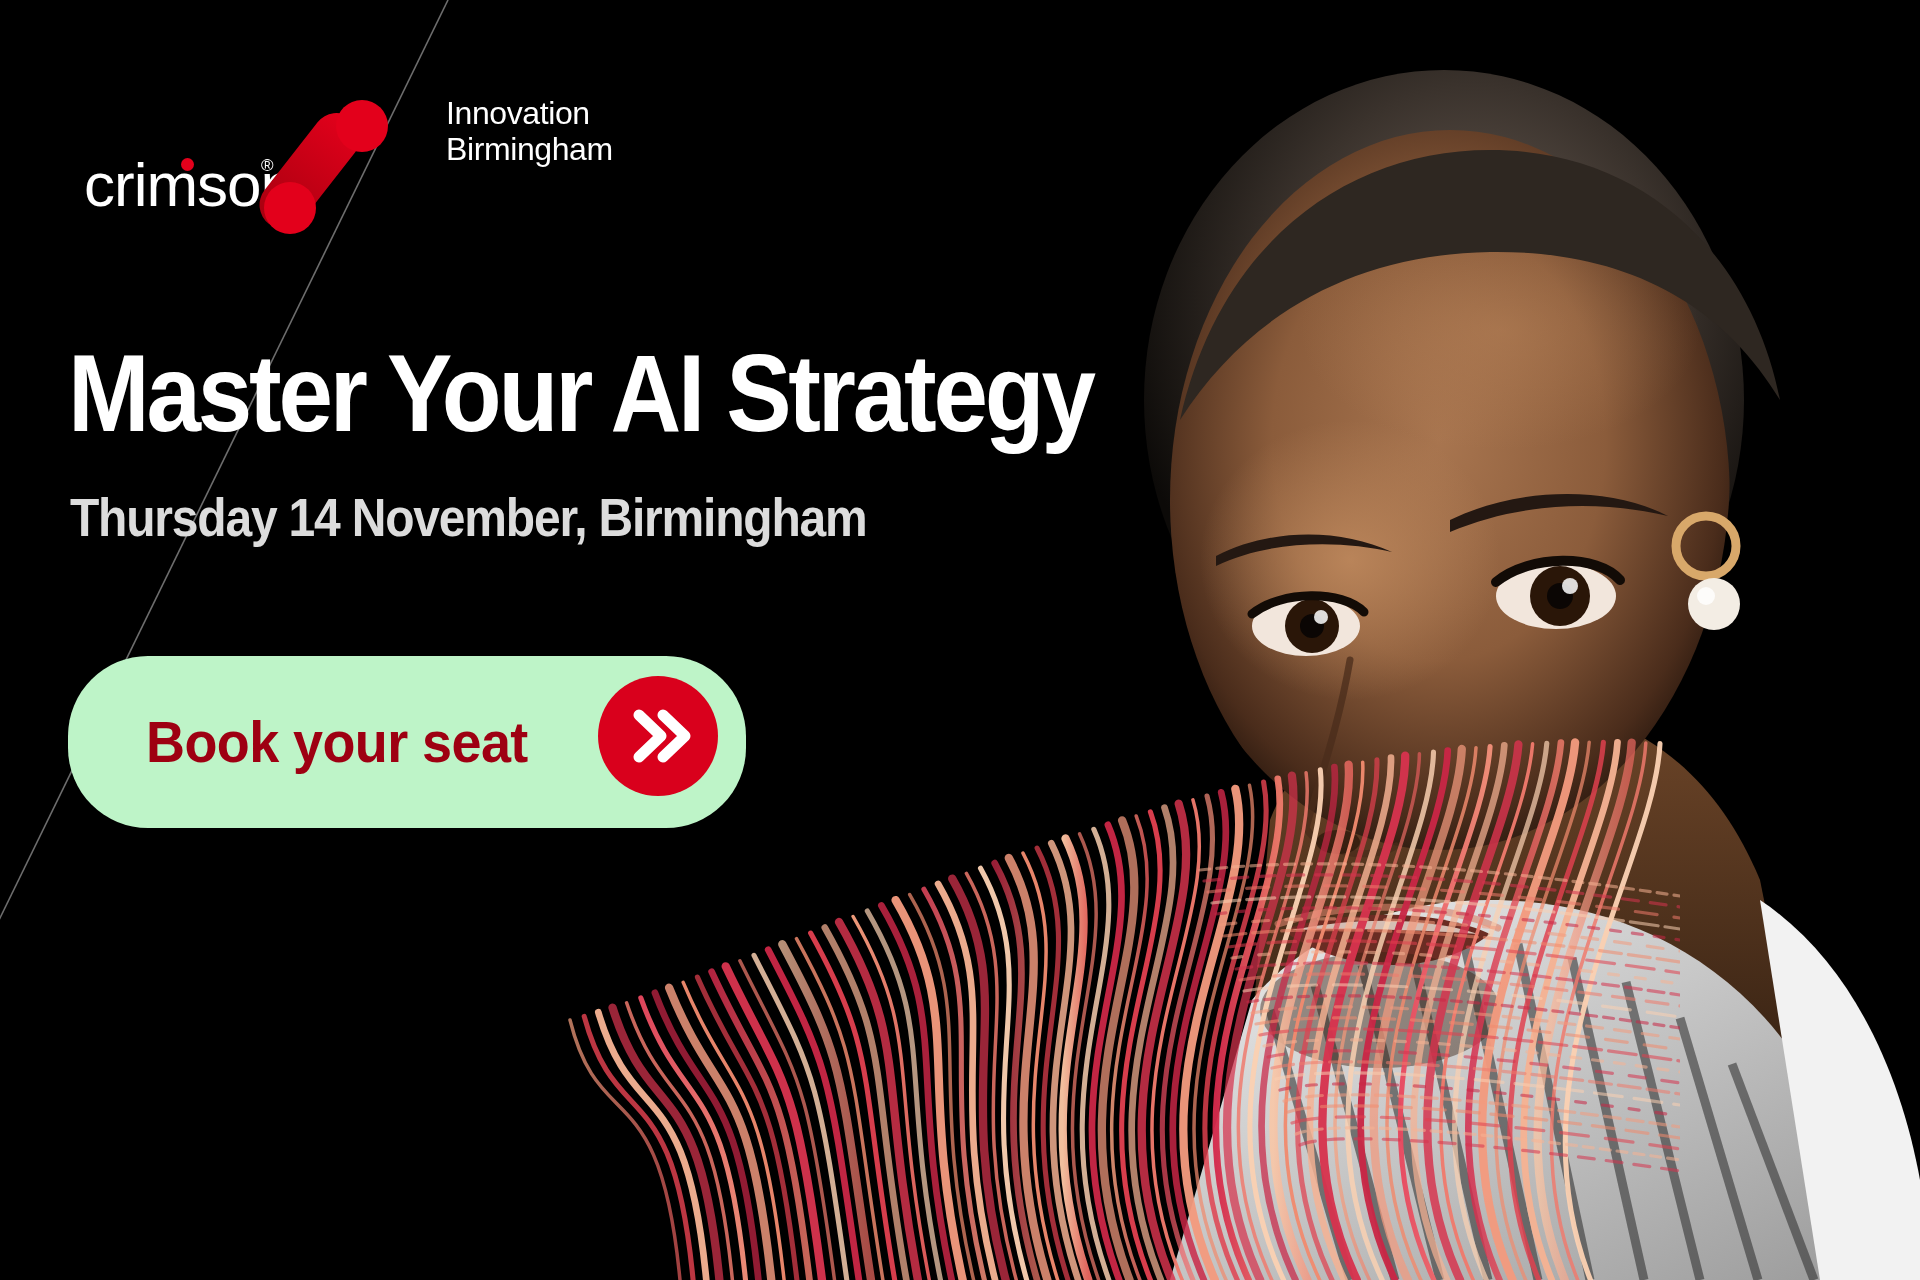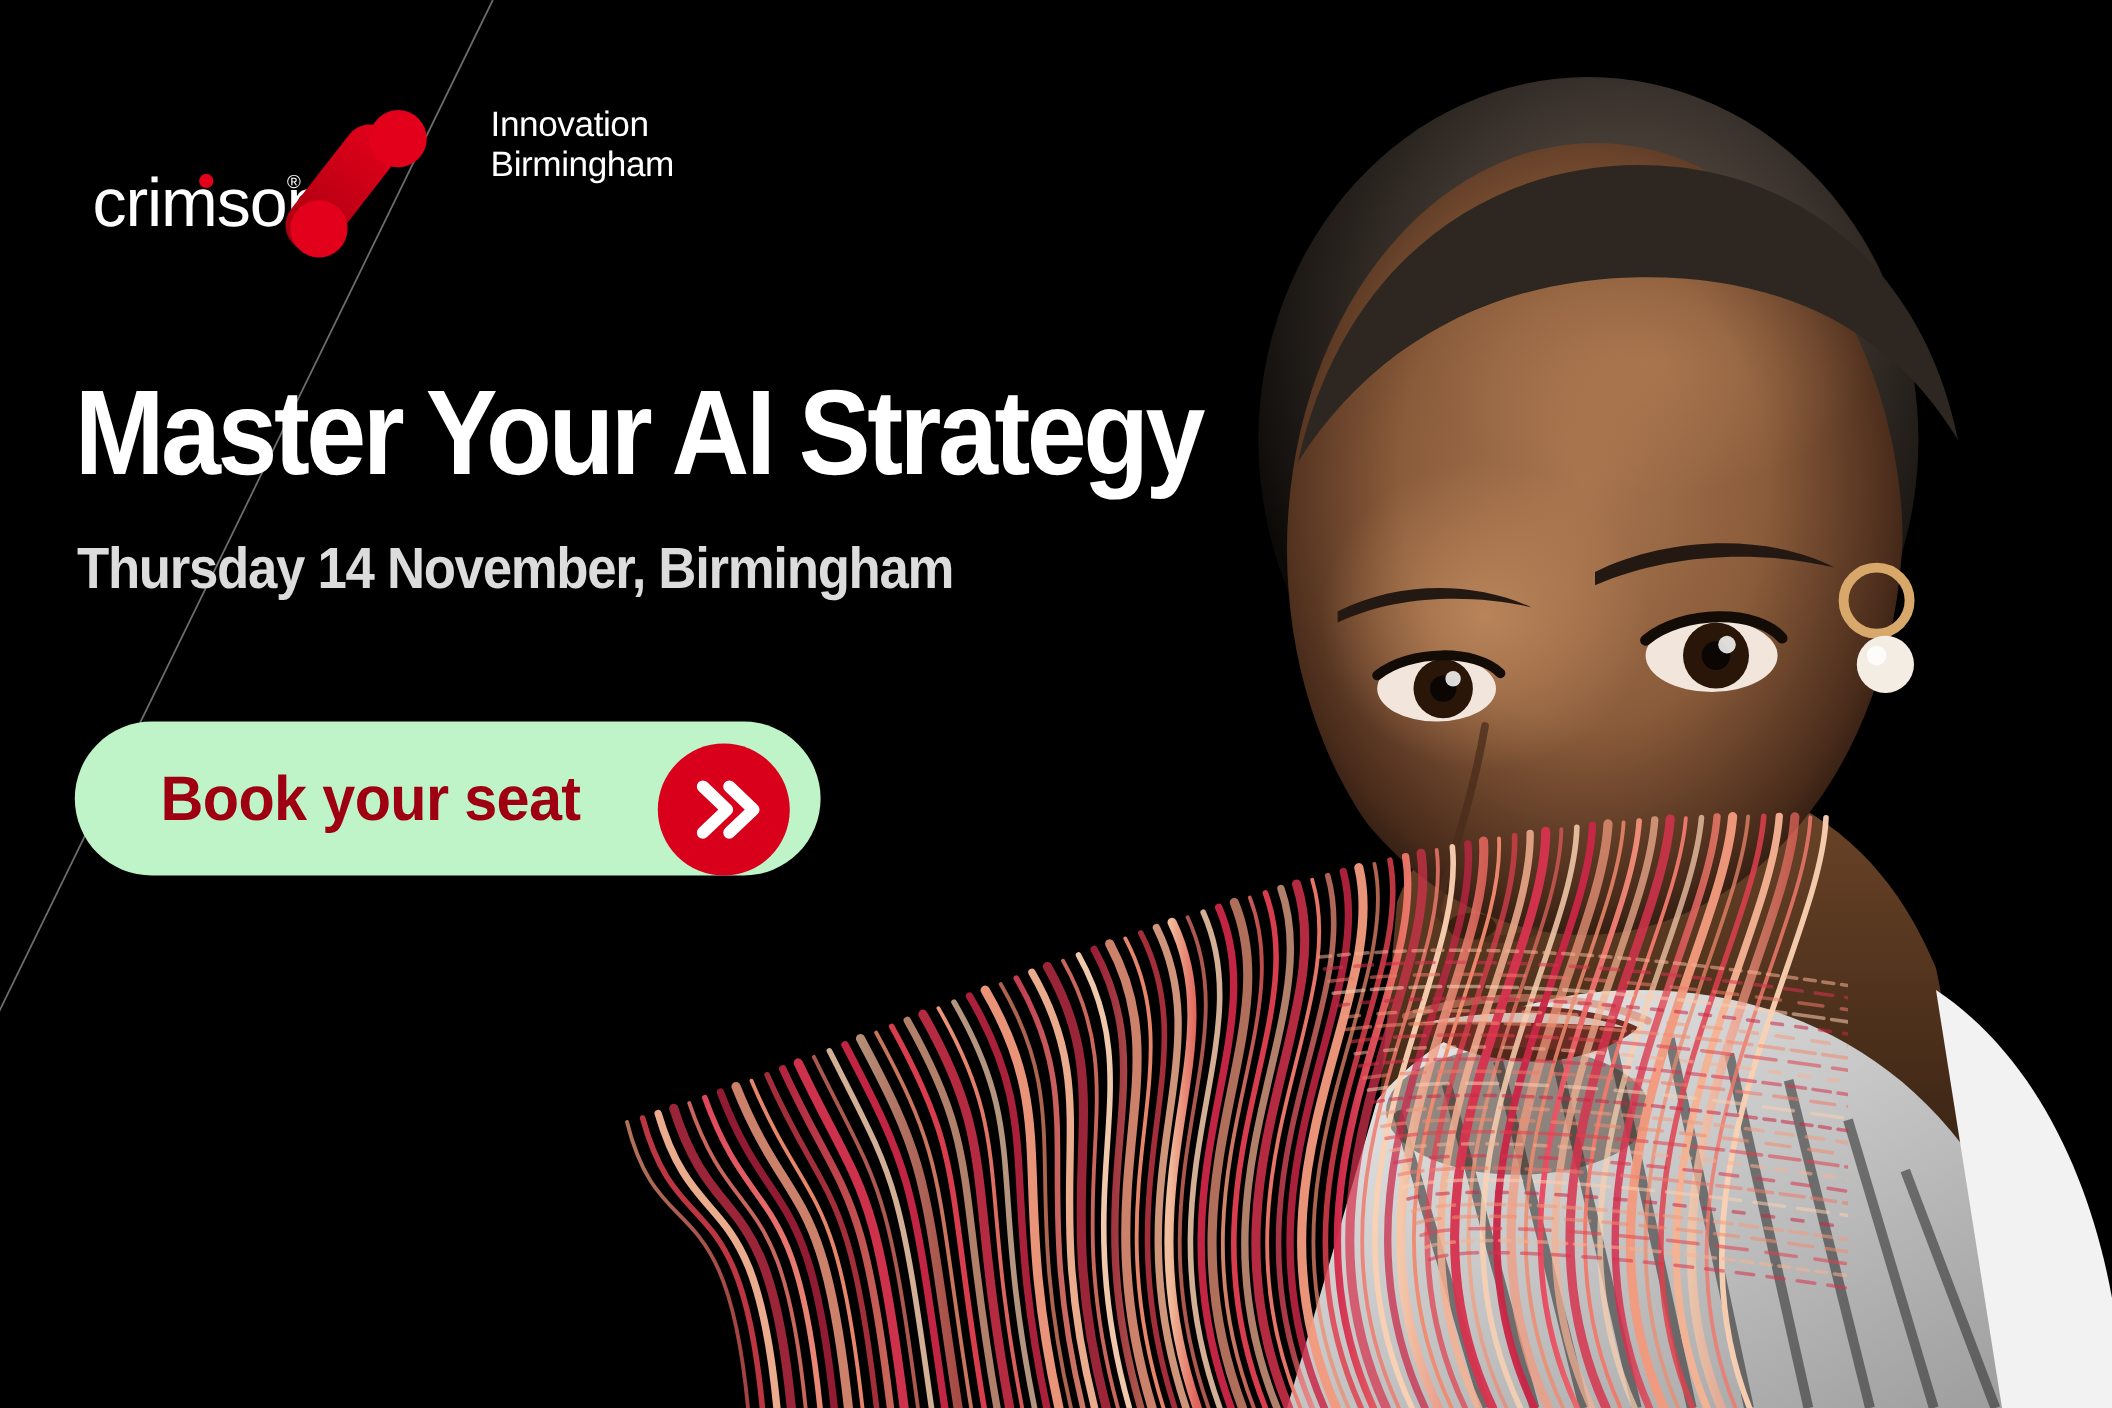--- a/index.html
+++ b/index.html
@@ -154,21 +154,21 @@
     transform: scaleY(1.1);
     transform-origin: left top;
   }
 
   
   .cta {
     position: absolute;
     left: 68px;
     top: 656px;
     width: 678px;
-    height: 140px;
+    height: 172px;
     border-radius: 80px;
     background: #BEF4C8;
     display: flex;
     align-items: center;
     cursor: pointer;
     border: none;
     padding: 0;
   }
 
   .cta-label {

